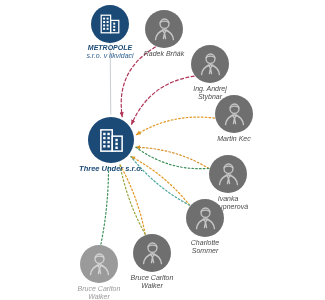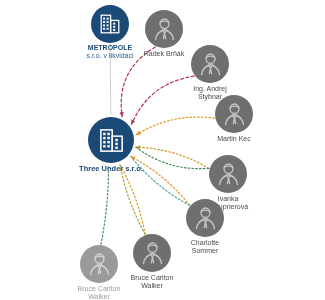--- a/index.html
+++ b/index.html
@@ -11,20 +11,21 @@
     width: 325px;
     height: 300px;
     font-family: "Liberation Sans", sans-serif;
     overflow: hidden;
   }
   #graph-canvas {
     position: relative;
     width: 288px;
     height: 300px;
     background: #ffffff;
+    font-style: italic;
   }
   #edge-layer {
     position: absolute;
     left: 0;
     top: 0;
     width: 325px;
     height: 300px;
   }
   .node {
     position: absolute;

